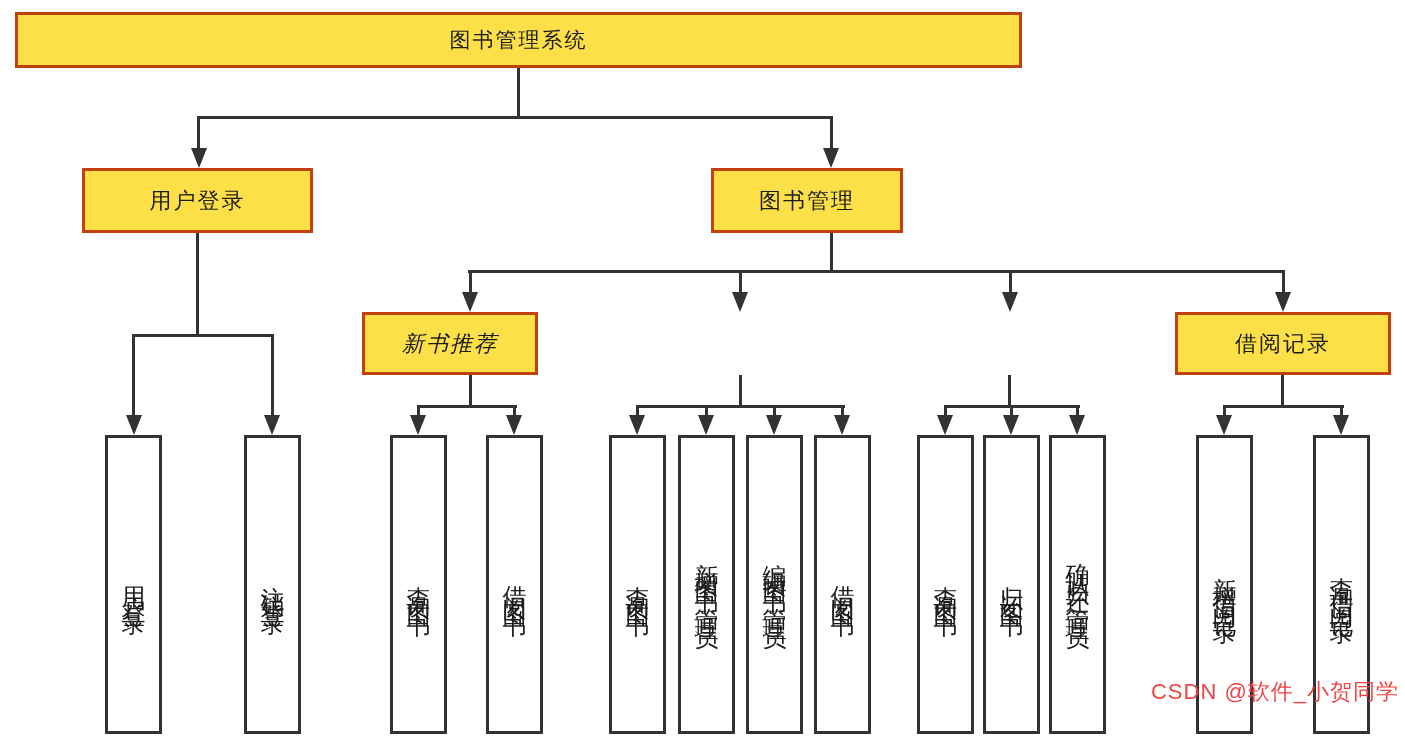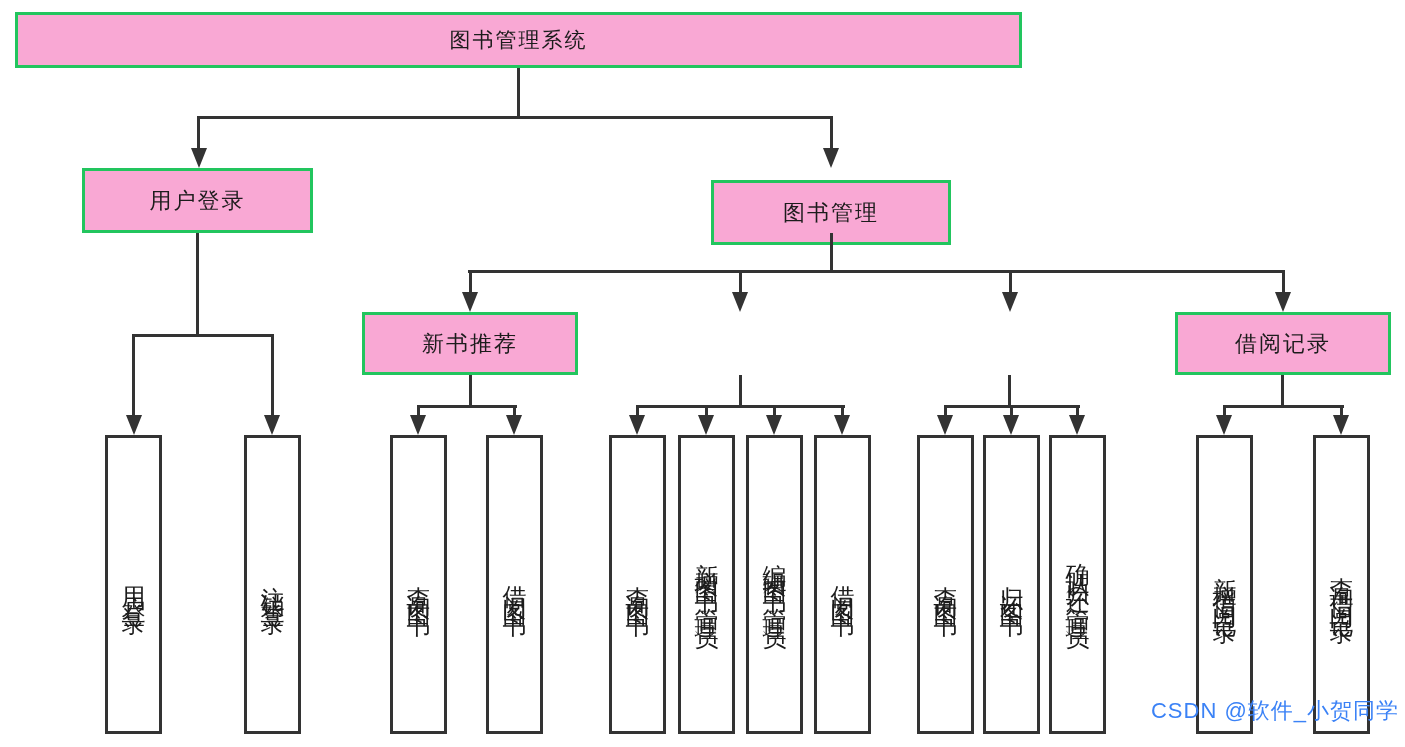--- a/index.html
+++ b/index.html
@@ -1,57 +1,57 @@
 <!DOCTYPE html>
 <html><head>
 <meta charset="utf-8">
 <style>
   html,body{margin:0;padding:0;background:#ffffff;}
   body{width:1405px;height:747px;position:relative;overflow:hidden;
        font-family:"Liberation Sans","DejaVu Sans",sans-serif;color:#1c1c1c;}
   .stage{position:absolute;left:0;top:0;width:1405px;height:747px;background:#ffffff;}
   
-  .hbox{position:absolute;box-sizing:border-box;border:3px solid #22c55e;background:#f9a8d4;
+  .hbox{position:absolute;box-sizing:border-box;border:3px solid #c2410c;background:#fde047;
         display:flex;align-items:center;justify-content:center;
         font-size:22px;letter-spacing:2px;font-weight:400;}
   .rootbox{font-size:21px;}
   
   .vbox{position:absolute;box-sizing:border-box;border:3px solid #333333;background:#ffffff;
         width:57px;height:299px;top:435px;
         display:flex;align-items:center;justify-content:center;}
   .vbox span{writing-mode:vertical-rl;text-orientation:mixed;
              font-size:24px;letter-spacing:9px;line-height:1;white-space:nowrap;}
   
   .v{position:absolute;width:3px;background:#333333;}
   .h{position:absolute;height:3px;background:#333333;}
   .ah{position:absolute;width:0;height:0;border-left:8px solid transparent;
       border-right:8px solid transparent;border-top:20px solid #333333;}
-  .watermark{position:absolute;top:696px;right:6px;font-size:22px;letter-spacing:1px;
-             color:#3b82f6;white-space:nowrap;}
+  .watermark{position:absolute;top:677px;right:6px;font-size:22px;letter-spacing:1px;
+             color:#ef4444;white-space:nowrap;}
 </style>
 </head>
 <body>
 
 <div class="stage">
 
   <div class="hbox rootbox" style="left:15px;top:12px;width:1007px;height:56px;">
     <span>图书管理系统</span>
   </div>
 
   <div class="v" style="left:517px;top:68px;height:50px;"></div>
   <div class="h" style="left:197px;top:116px;width:636px;"></div>
   <div class="v" style="left:197px;top:116px;height:34px;"></div>
   <div class="ah" style="left:191px;top:148px;"></div>
   <div class="v" style="left:830px;top:116px;height:34px;"></div>
   <div class="ah" style="left:823px;top:148px;"></div>
 
   <div class="hbox" style="left:82px;top:168px;width:231px;height:65px;">
     <span>用户登录</span>
   </div>
-  <div class="hbox" style="left:711px;top:180px;width:240px;height:65px;">
+  <div class="hbox" style="left:711px;top:168px;width:192px;height:65px;">
     <span>图书管理</span>
   </div>
 
   <div class="v" style="left:196px;top:233px;height:104px;"></div>
   <div class="h" style="left:132px;top:334px;width:142px;"></div>
   <div class="v" style="left:132px;top:334px;height:83px;"></div>
   <div class="ah" style="left:126px;top:415px;"></div>
   <div class="v" style="left:271px;top:334px;height:83px;"></div>
   <div class="ah" style="left:264px;top:415px;"></div>
 
@@ -59,21 +59,21 @@
   <div class="h" style="left:468px;top:270px;width:817px;"></div>
   <div class="v" style="left:469px;top:270px;height:24px;"></div>
   <div class="ah" style="left:462px;top:292px;"></div>
   <div class="v" style="left:739px;top:270px;height:24px;"></div>
   <div class="ah" style="left:732px;top:292px;"></div>
   <div class="v" style="left:1009px;top:270px;height:24px;"></div>
   <div class="ah" style="left:1002px;top:292px;"></div>
   <div class="v" style="left:1282px;top:270px;height:24px;"></div>
   <div class="ah" style="left:1275px;top:292px;"></div>
 
-  <div class="hbox" style="left:362px;top:312px;width:216px;height:63px;">
+  <div class="hbox" style="left:362px;top:312px;width:176px;height:63px;font-style:italic;">
     <span>新书推荐</span>
   </div>
   <div class="hbox" style="left:1175px;top:312px;width:216px;height:63px;">
     <span>借阅记录</span>
   </div>
 
   <div class="v" style="left:469px;top:375px;height:33px;"></div>
   <div class="h" style="left:417px;top:405px;width:100px;"></div>
   <div class="v" style="left:417px;top:405px;height:12px;"></div>
   <div class="ah" style="left:410px;top:415px;"></div>

